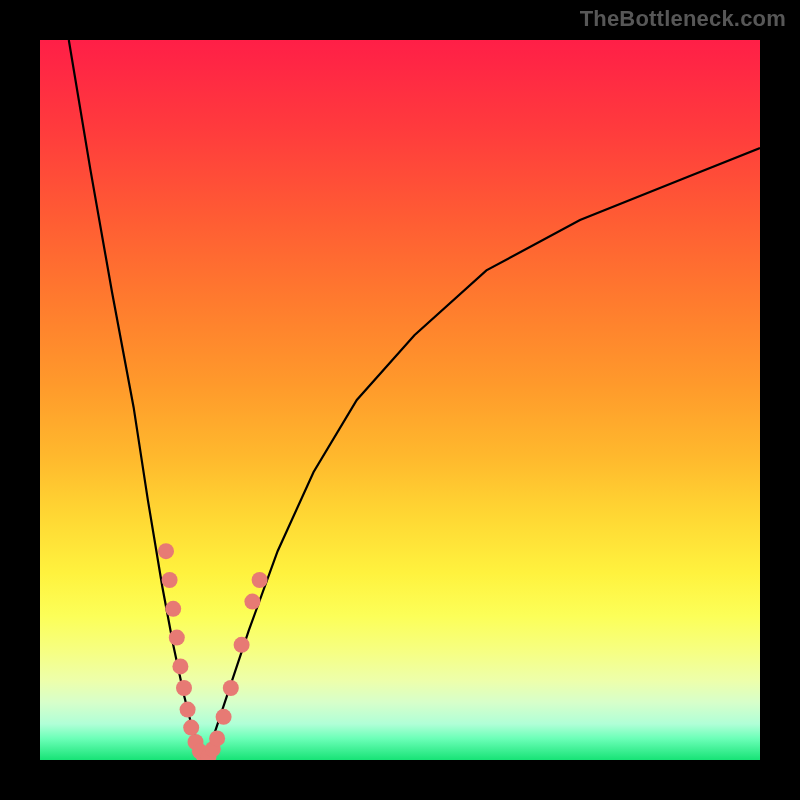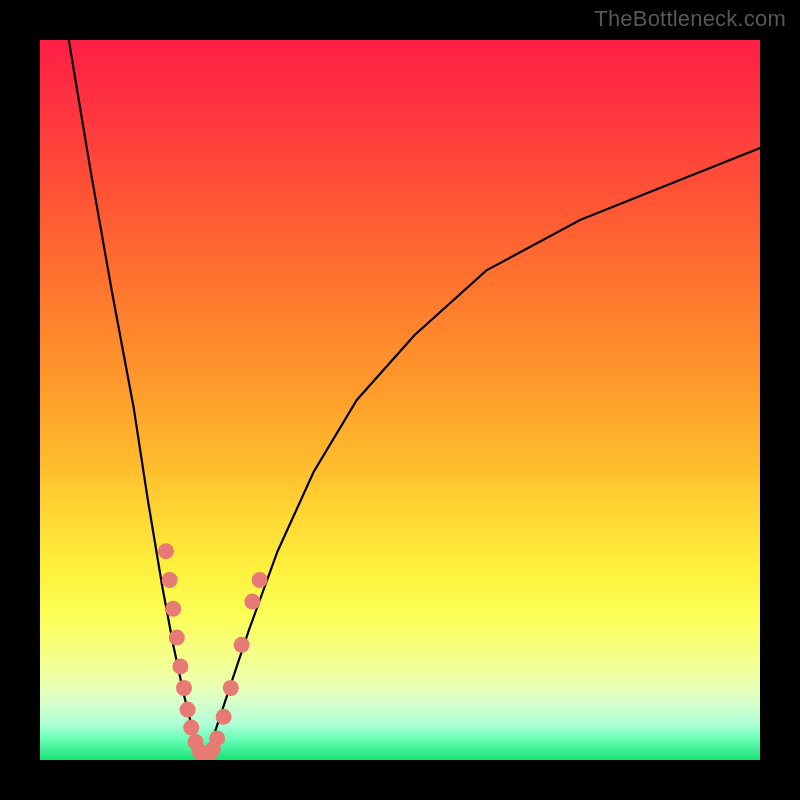--- a/index.html
+++ b/index.html
@@ -41,21 +41,21 @@
       #6cffb8 97%,
       #17e376 100%
     );
   }
   .watermark {
     position: absolute;
     top: 6px;
     right: 14px;
     color: #575757;
     font-size: 22px;
-    font-weight: 400;
+    font-weight: 700;
     letter-spacing: 0.2px;
     user-select: none;
     pointer-events: none;
   }
   svg.overlay {
     position: absolute;
     left: 0;
     top: 0;
     width: 720px;
     height: 720px;

